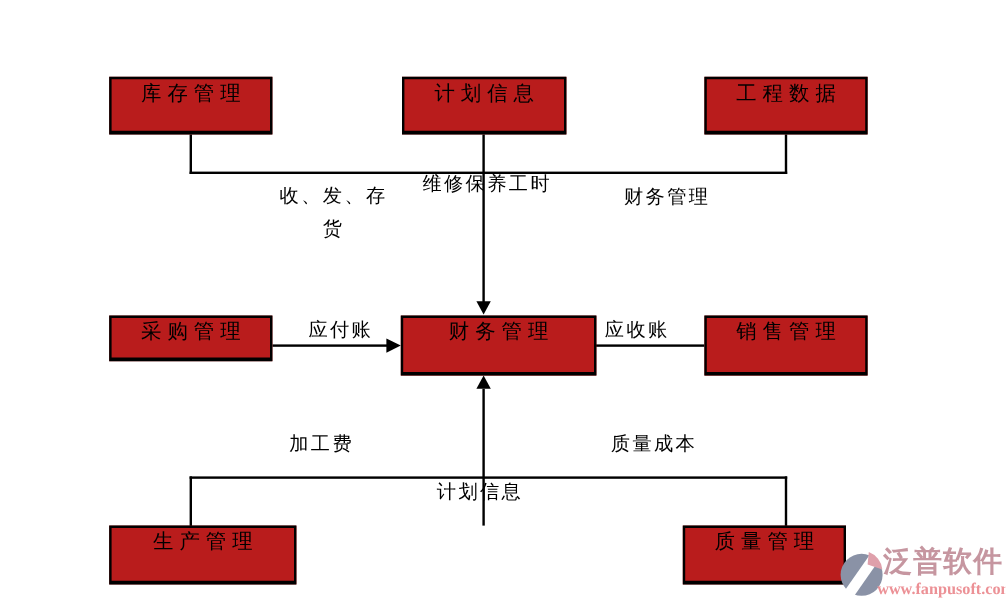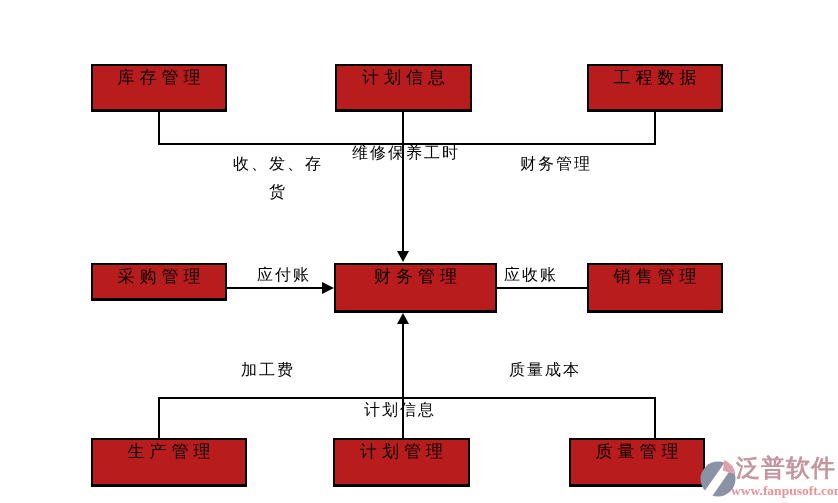--- a/index.html
+++ b/index.html
@@ -84,23 +84,20 @@
   <div class="box" style="left:334px; top:263px; width:163px; height:50px">
     <span>财务管理</span>
   </div>
   <div class="box" style="left:587px; top:263px; width:136px; height:50px">
     <span>销售管理</span>
   </div>
 
   <div class="box" style="left:91px; top:438px; width:156px; height:49px">
     <span>生产管理</span>
   </div>
-  <div class="box" style="left:333px; top:438px; width:137px; height:49px">
-    <span>计划管理</span>
-  </div>
   <div class="box" style="left:569px; top:438px; width:136px; height:49px">
     <span>质量管理</span>
   </div>
 
   <div class="vline" style="left:158px; top:112px; width:2px; height:33px"></div>
   <div class="vline" style="left:654px; top:112px; width:2px; height:33px"></div>
   <div class="hline" style="left:158px; top:143px; width:498px; height:2px"></div>
   <div class="vline" style="left:402px; top:112px; width:2px; height:140px"></div>
   <div class="arrow arrow-down" style="left:397px; top:251px"></div>
 

